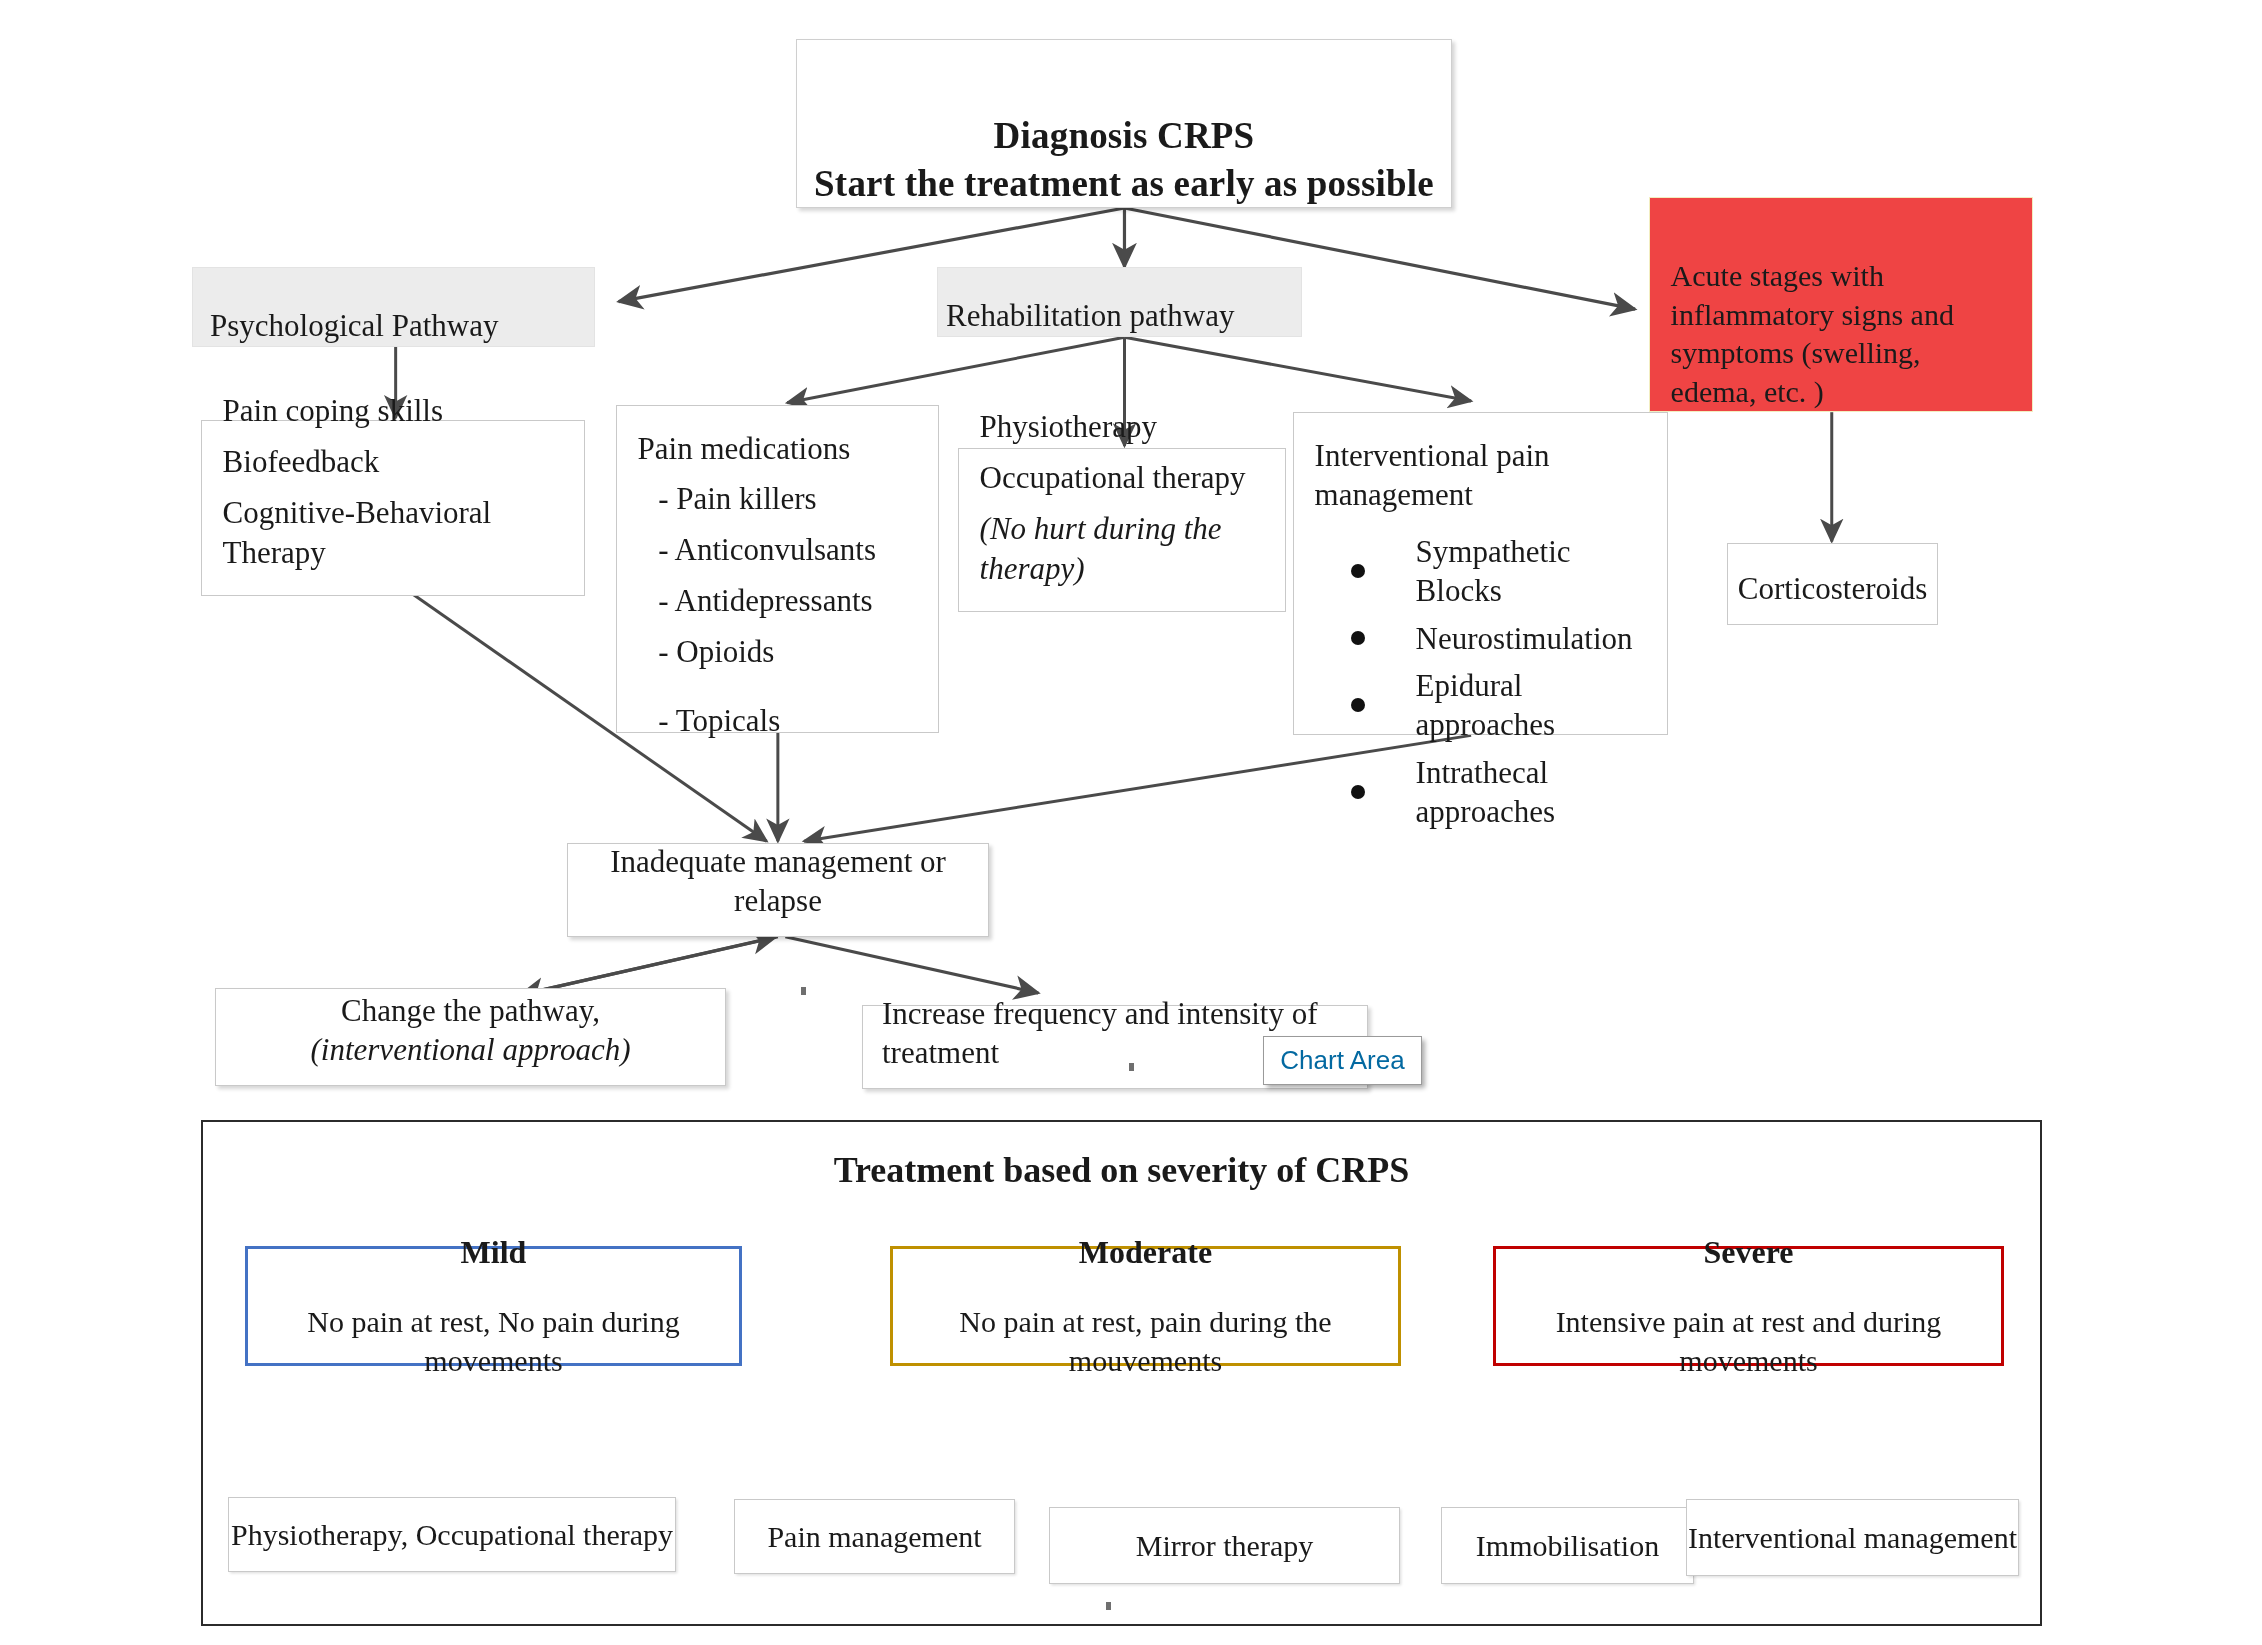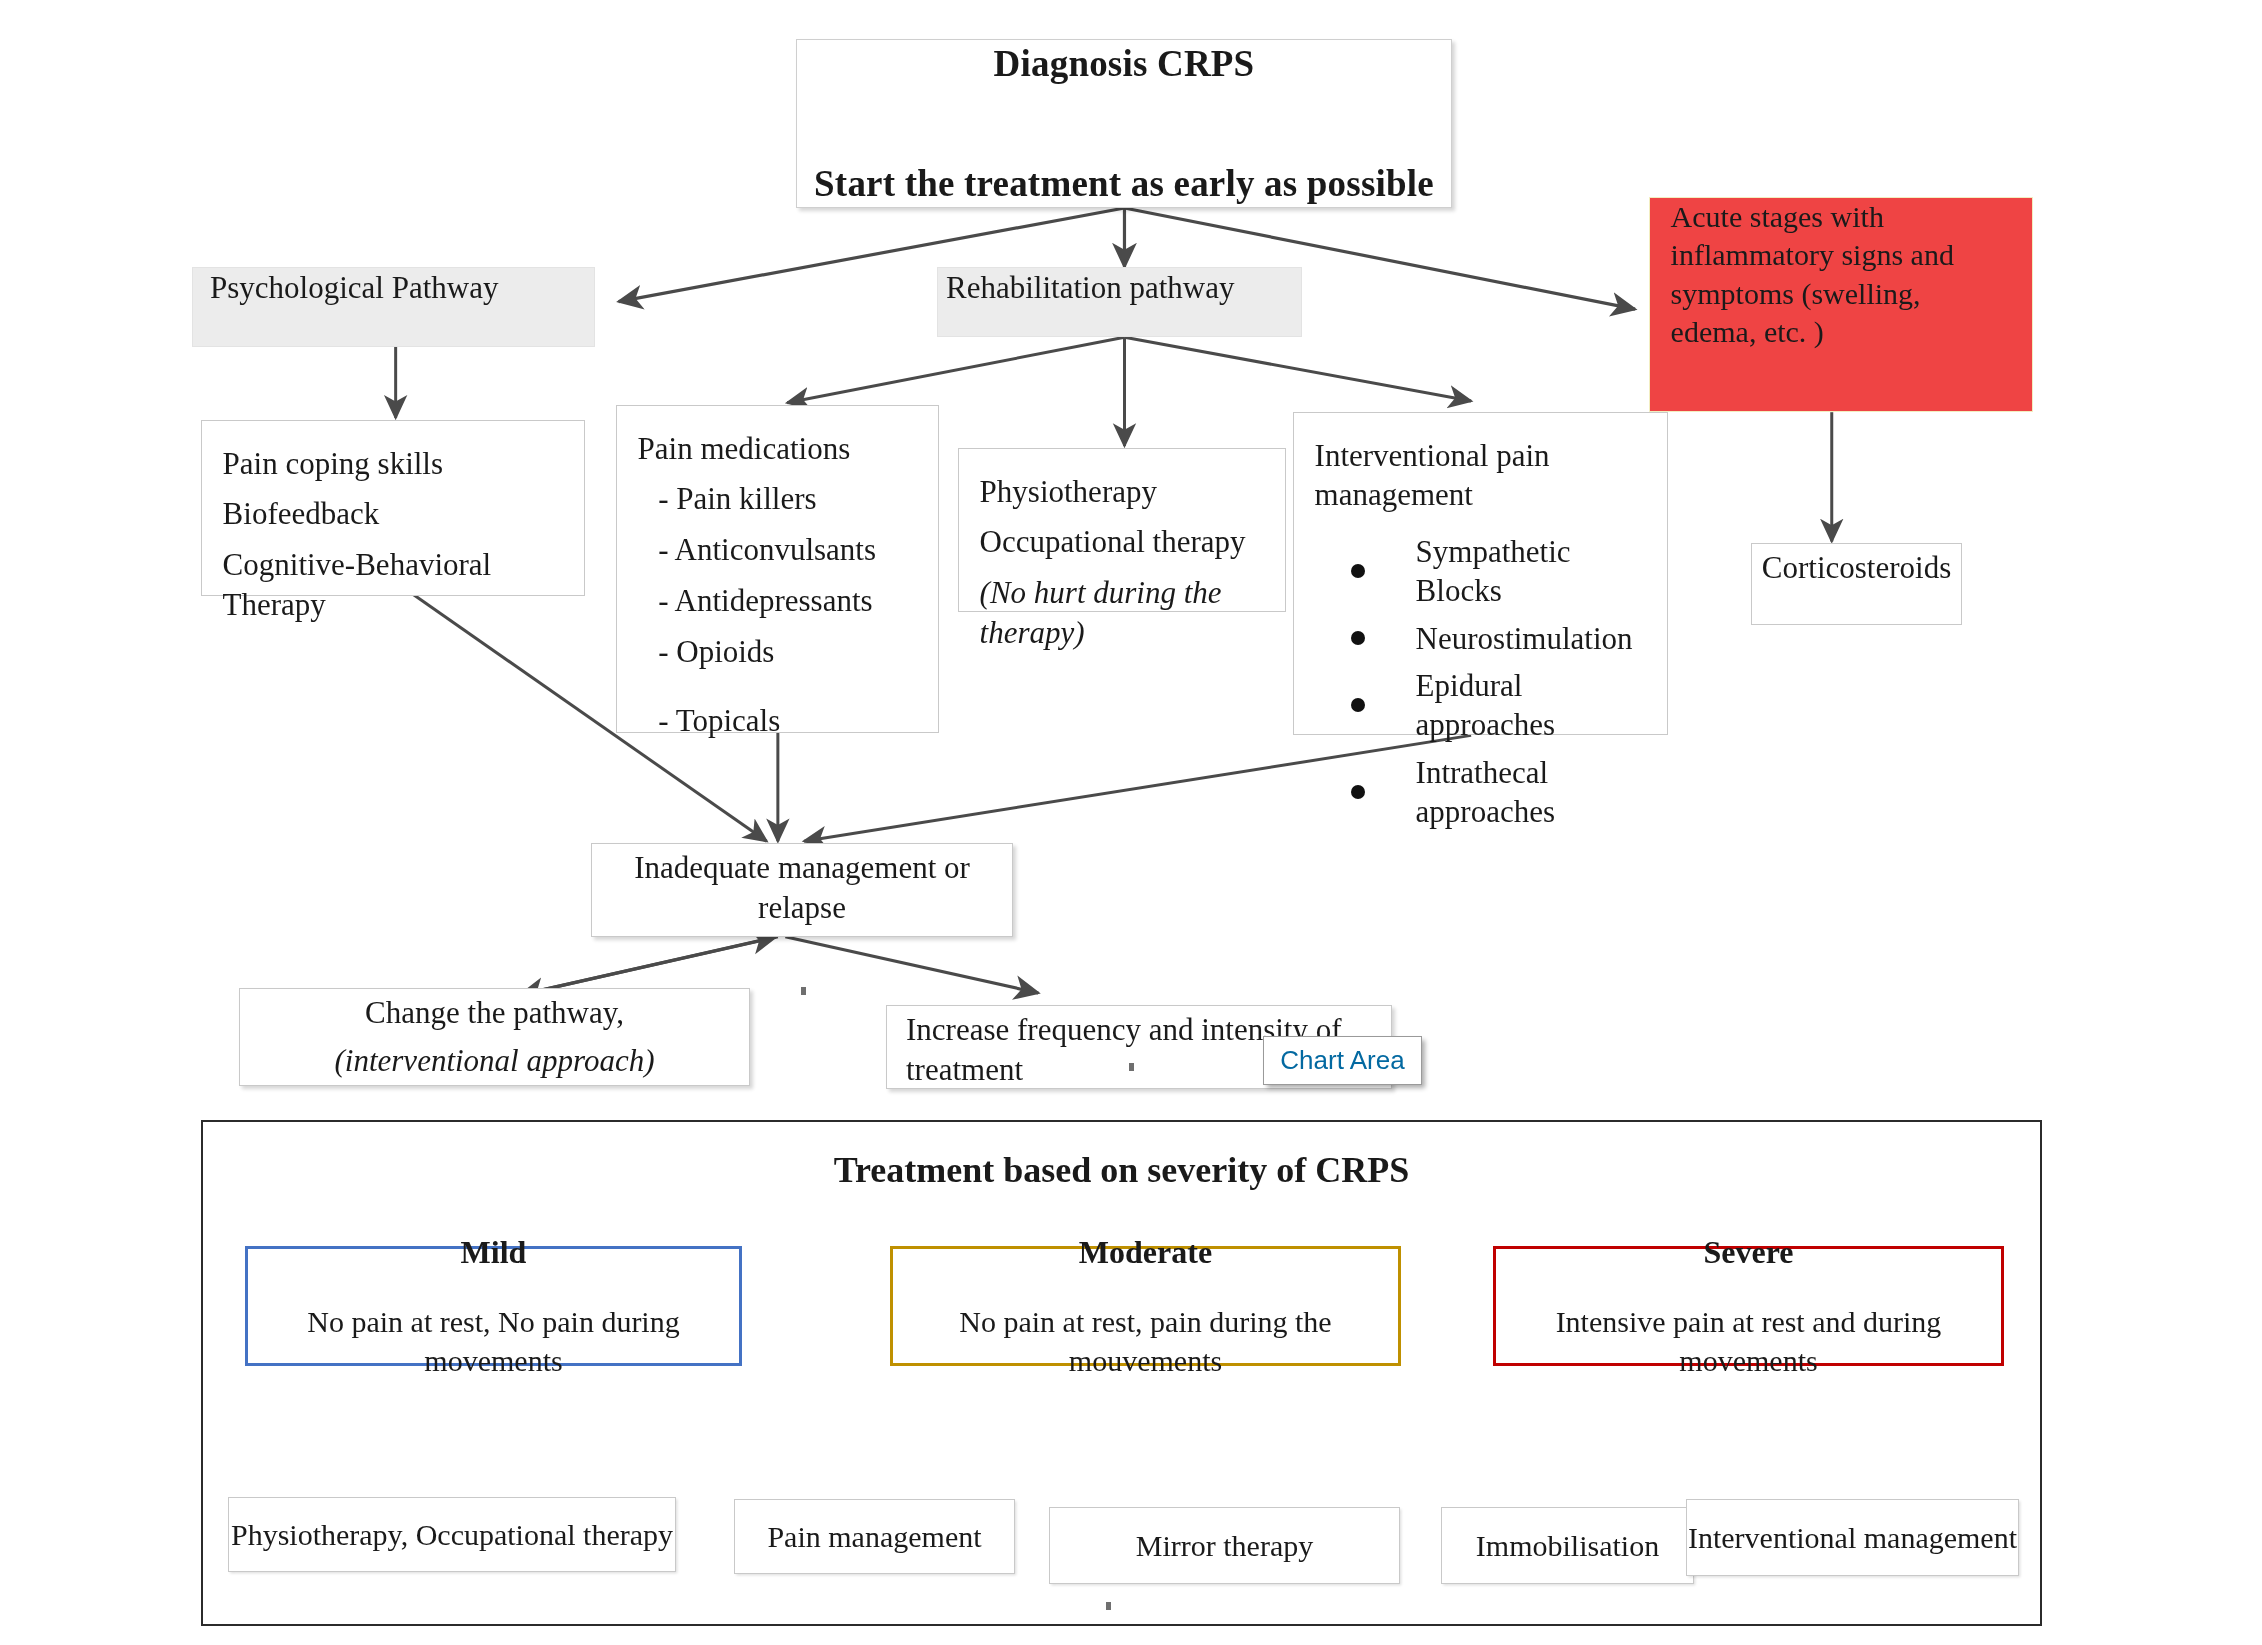--- a/index.html
+++ b/index.html
@@ -14,21 +14,21 @@
 
   svg.wires{position:absolute; left:0; top:0; width:2263px; height:1645px; pointer-events:none;}
 
   .box{
     position:absolute;
     box-sizing:border-box;
     background:#ffffff;
     border:1.9px solid #c9c9c9;
     display:flex;
     flex-direction:column;
-    justify-content:space-between;
+    justify-content:flex-end;
     line-height:1.28;
   }
   .box .ln{display:block;}
 
   .center{align-items:center; text-align:center;}
   .lefty{align-items:flex-start; text-align:left;}
 
   .shadowbox{box-shadow:2.8px 2.8px 3.7px rgba(0,0,0,.16);}
 
   
@@ -37,21 +37,21 @@
     border:1.9px solid #cfcfcf;
   }
   .pathway-head{
     background:#ececec; border:0.9px solid #e3e3e3;
     font-size:31px;
   }
   #acute-box{
     background:#ef4444; border:0.9px solid #f2eec0;
     font-size:30px; padding:0 20.6px;
   }
-  .plain{font-size:31px; padding:4px 19px;margin-left:24px;}
+  .plain{font-size:31px; padding:15px 19px;}
   .listbox{font-size:31px; padding:17px 20.6px;}
   .listbox .ln{margin:5.6px 0;}
   .indent{padding-left:20.6px;}
   .ital{font-style:italic;}
 
   ul.bul{margin:3.7px 0 0 0; padding:0; list-style:none;}
   ul.bul li{position:relative; padding-left:101px; margin:7.5px 0; font-size:31px;}
   ul.bul li .dot{
     position:absolute; left:36px; top:50%; transform:translateY(-50%);
     width:14px; height:14px; background:#111; border-radius:50%;

